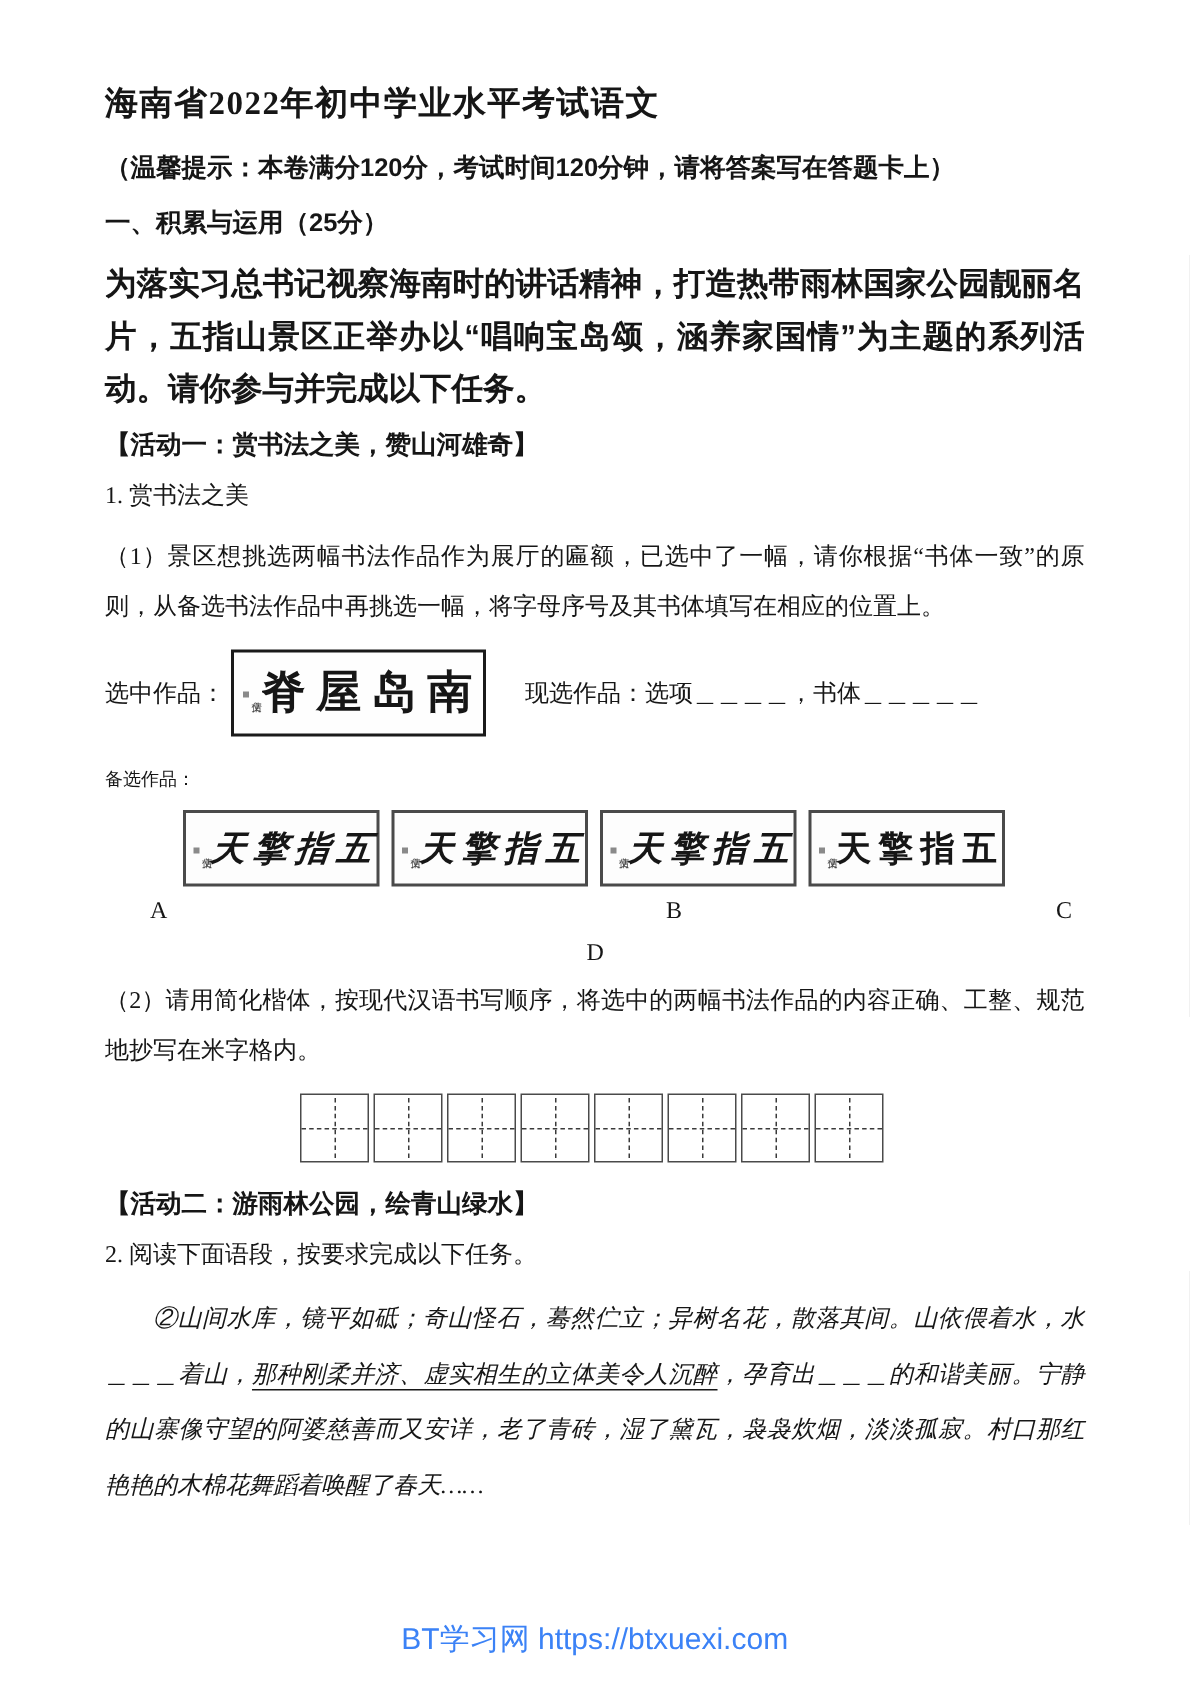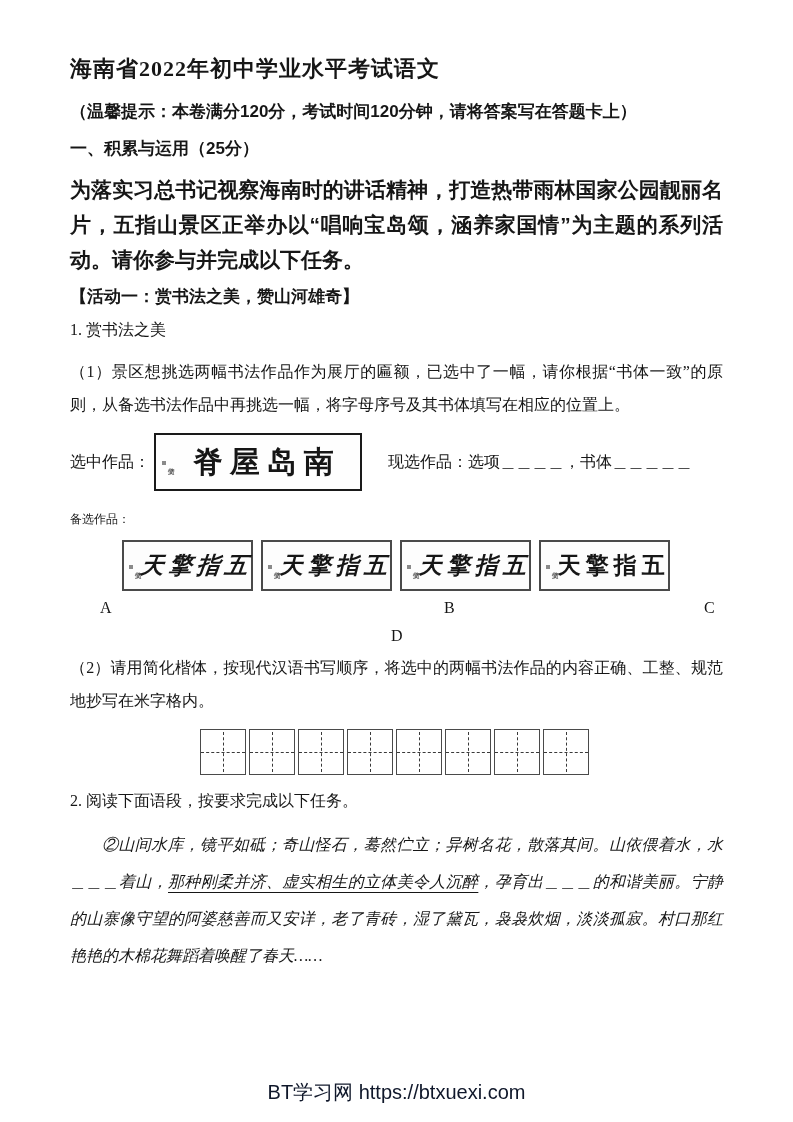--- a/index.html
+++ b/index.html
@@ -37,21 +37,21 @@
     font-size:17px; font-weight:bold;
     font-family:"Liberation Sans","DejaVu Sans",sans-serif;
     margin:0 0 12px 0;
   }
   .q-title { font-size:16px; margin:0 0 14px 0; }
   .q-text  { font-size:16px; line-height:33px; text-align:justify; margin:0 0 12px 0; }
 
   .selected-row { display:flex; align-items:center; margin:8px 0 20px 0; }
   .selected-label { font-size:16px; white-space:nowrap; }
   .art-box-large {
-    width:208px; height:58px; box-sizing:border-box;
+    width:170px; height:58px; box-sizing:border-box;
     border:2px solid #1a1a1a; background:#fefefe;
     display:flex; align-items:center; padding:3px 0 3px 6px; margin-left:4px;
   }
   .art-main-large {
     flex:1; text-align:center; font-size:30px; font-weight:900;
     letter-spacing:7px; line-height:1; white-space:nowrap;
   }
   .answer-line { font-size:16px; margin-left:26px; white-space:nowrap; }
 
   .backup-label { font-size:12px; margin:0 0 12px 0; }
@@ -105,21 +105,21 @@
   .u { text-decoration:underline; text-underline-offset:5px; }
   .dot-under { position:relative; }
   .dot-under::after {
     content:""; position:absolute; left:50%; bottom:-4px;
     width:4px; height:4px; background:#161616; border-radius:50%;
     transform:translateX(-50%);
   }
 
   .watermark {
     position:absolute; left:0; right:0; bottom:16px;
-    text-align:center; color:#0f172a; font-size:20px;
+    text-align:center; color:#3b82f6; font-size:20px;
     font-family:"Liberation Sans","DejaVu Sans",sans-serif;
   }
 </style>
 </head>
 <body>
 
 <div class="page">
   <div class="content">
 
     <h1 class="doc-title">海南省2022年初中学业水平考试语文</h1>
@@ -189,20 +189,21 @@
       <div class="mi-cell"></div>
       <div class="mi-cell"></div>
       <div class="mi-cell"></div>
       <div class="mi-cell"></div>
       <div class="mi-cell"></div>
       <div class="mi-cell"></div>
       <div class="mi-cell"></div>
       <div class="mi-cell"></div>
     </div>
 
+    <p class="activity-header">【活动二：游雨林公园，绘青山绿水】</p>
     <p class="q-title">2. 阅读下面语段，按要求完成以下任务。</p>
 
     <p class="passage"><span>②山间水库，镜平如砥；奇山怪石，蓦然伫立；异树名花，散落其间。山依偎着水，水＿＿＿着山，</span><span class="u">那种刚柔并济、虚实相生的立体美令人沉醉</span><span>，孕育出＿＿＿的和谐美丽。宁静的山寨像守望的阿婆慈善而又安详，老了青砖，湿了黛瓦，袅袅炊烟，淡淡孤寂。村口那红艳艳的木棉花舞蹈着唤醒了春天……</span></p>
 
   </div>
 
   <div class="watermark">BT学习网 https://btxuexi.com</div>
 </div>
 
 </body></html>

